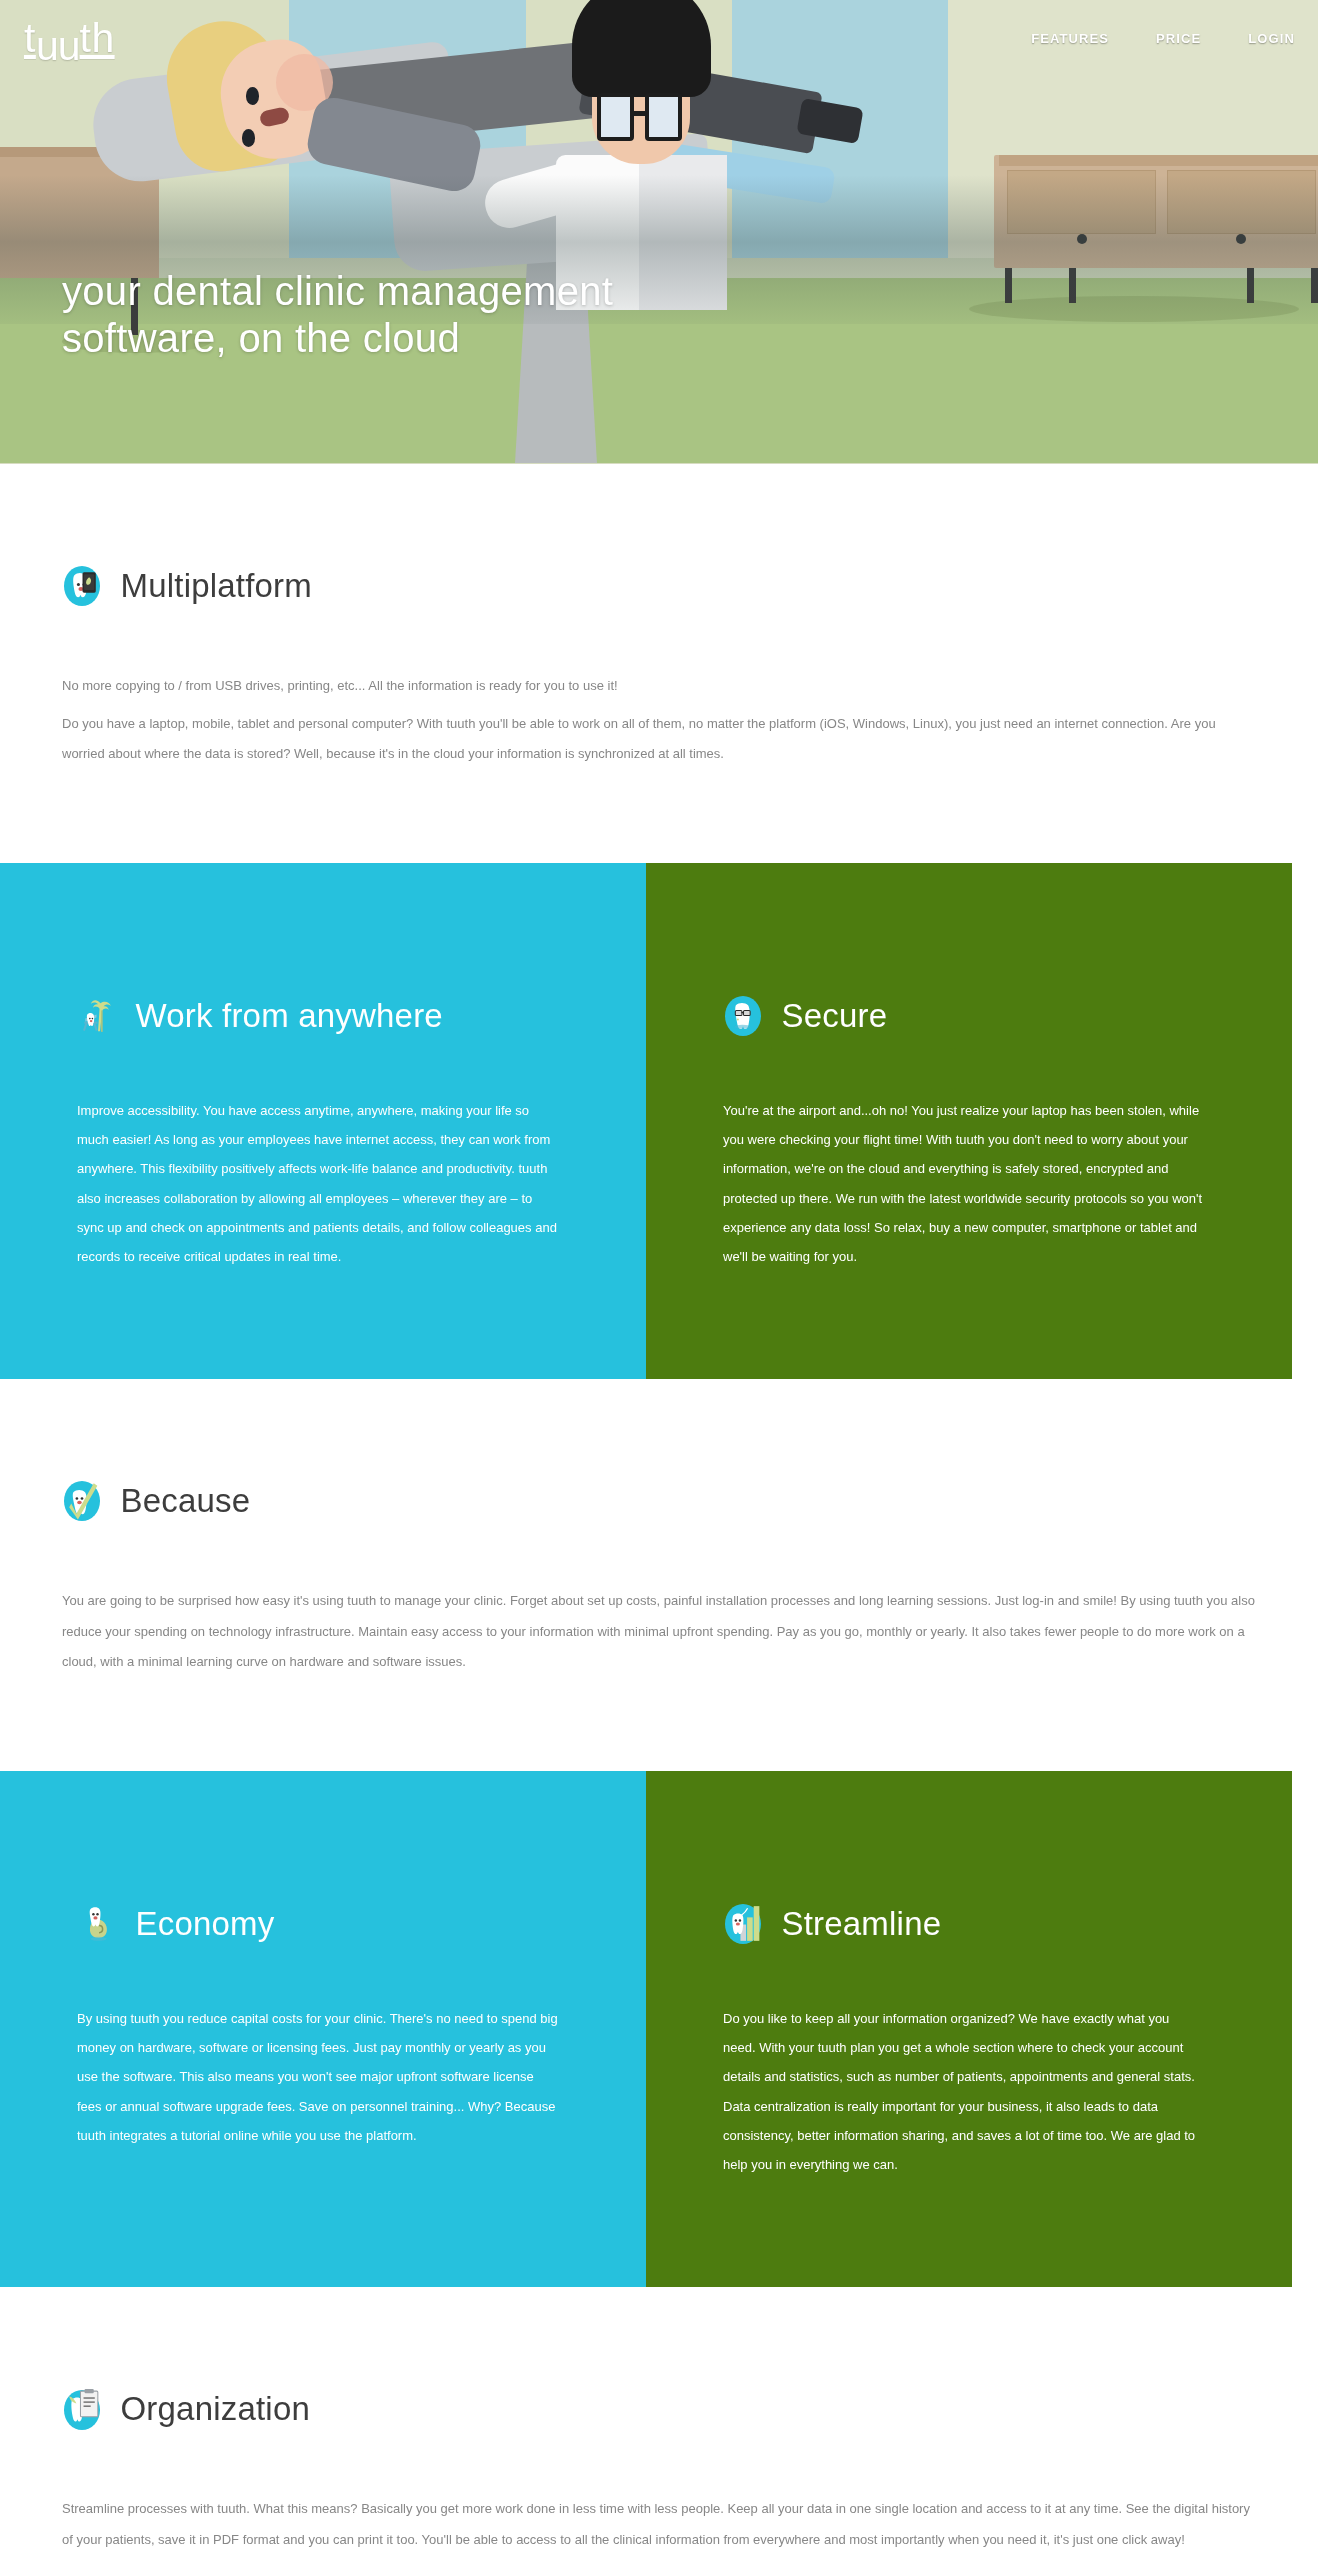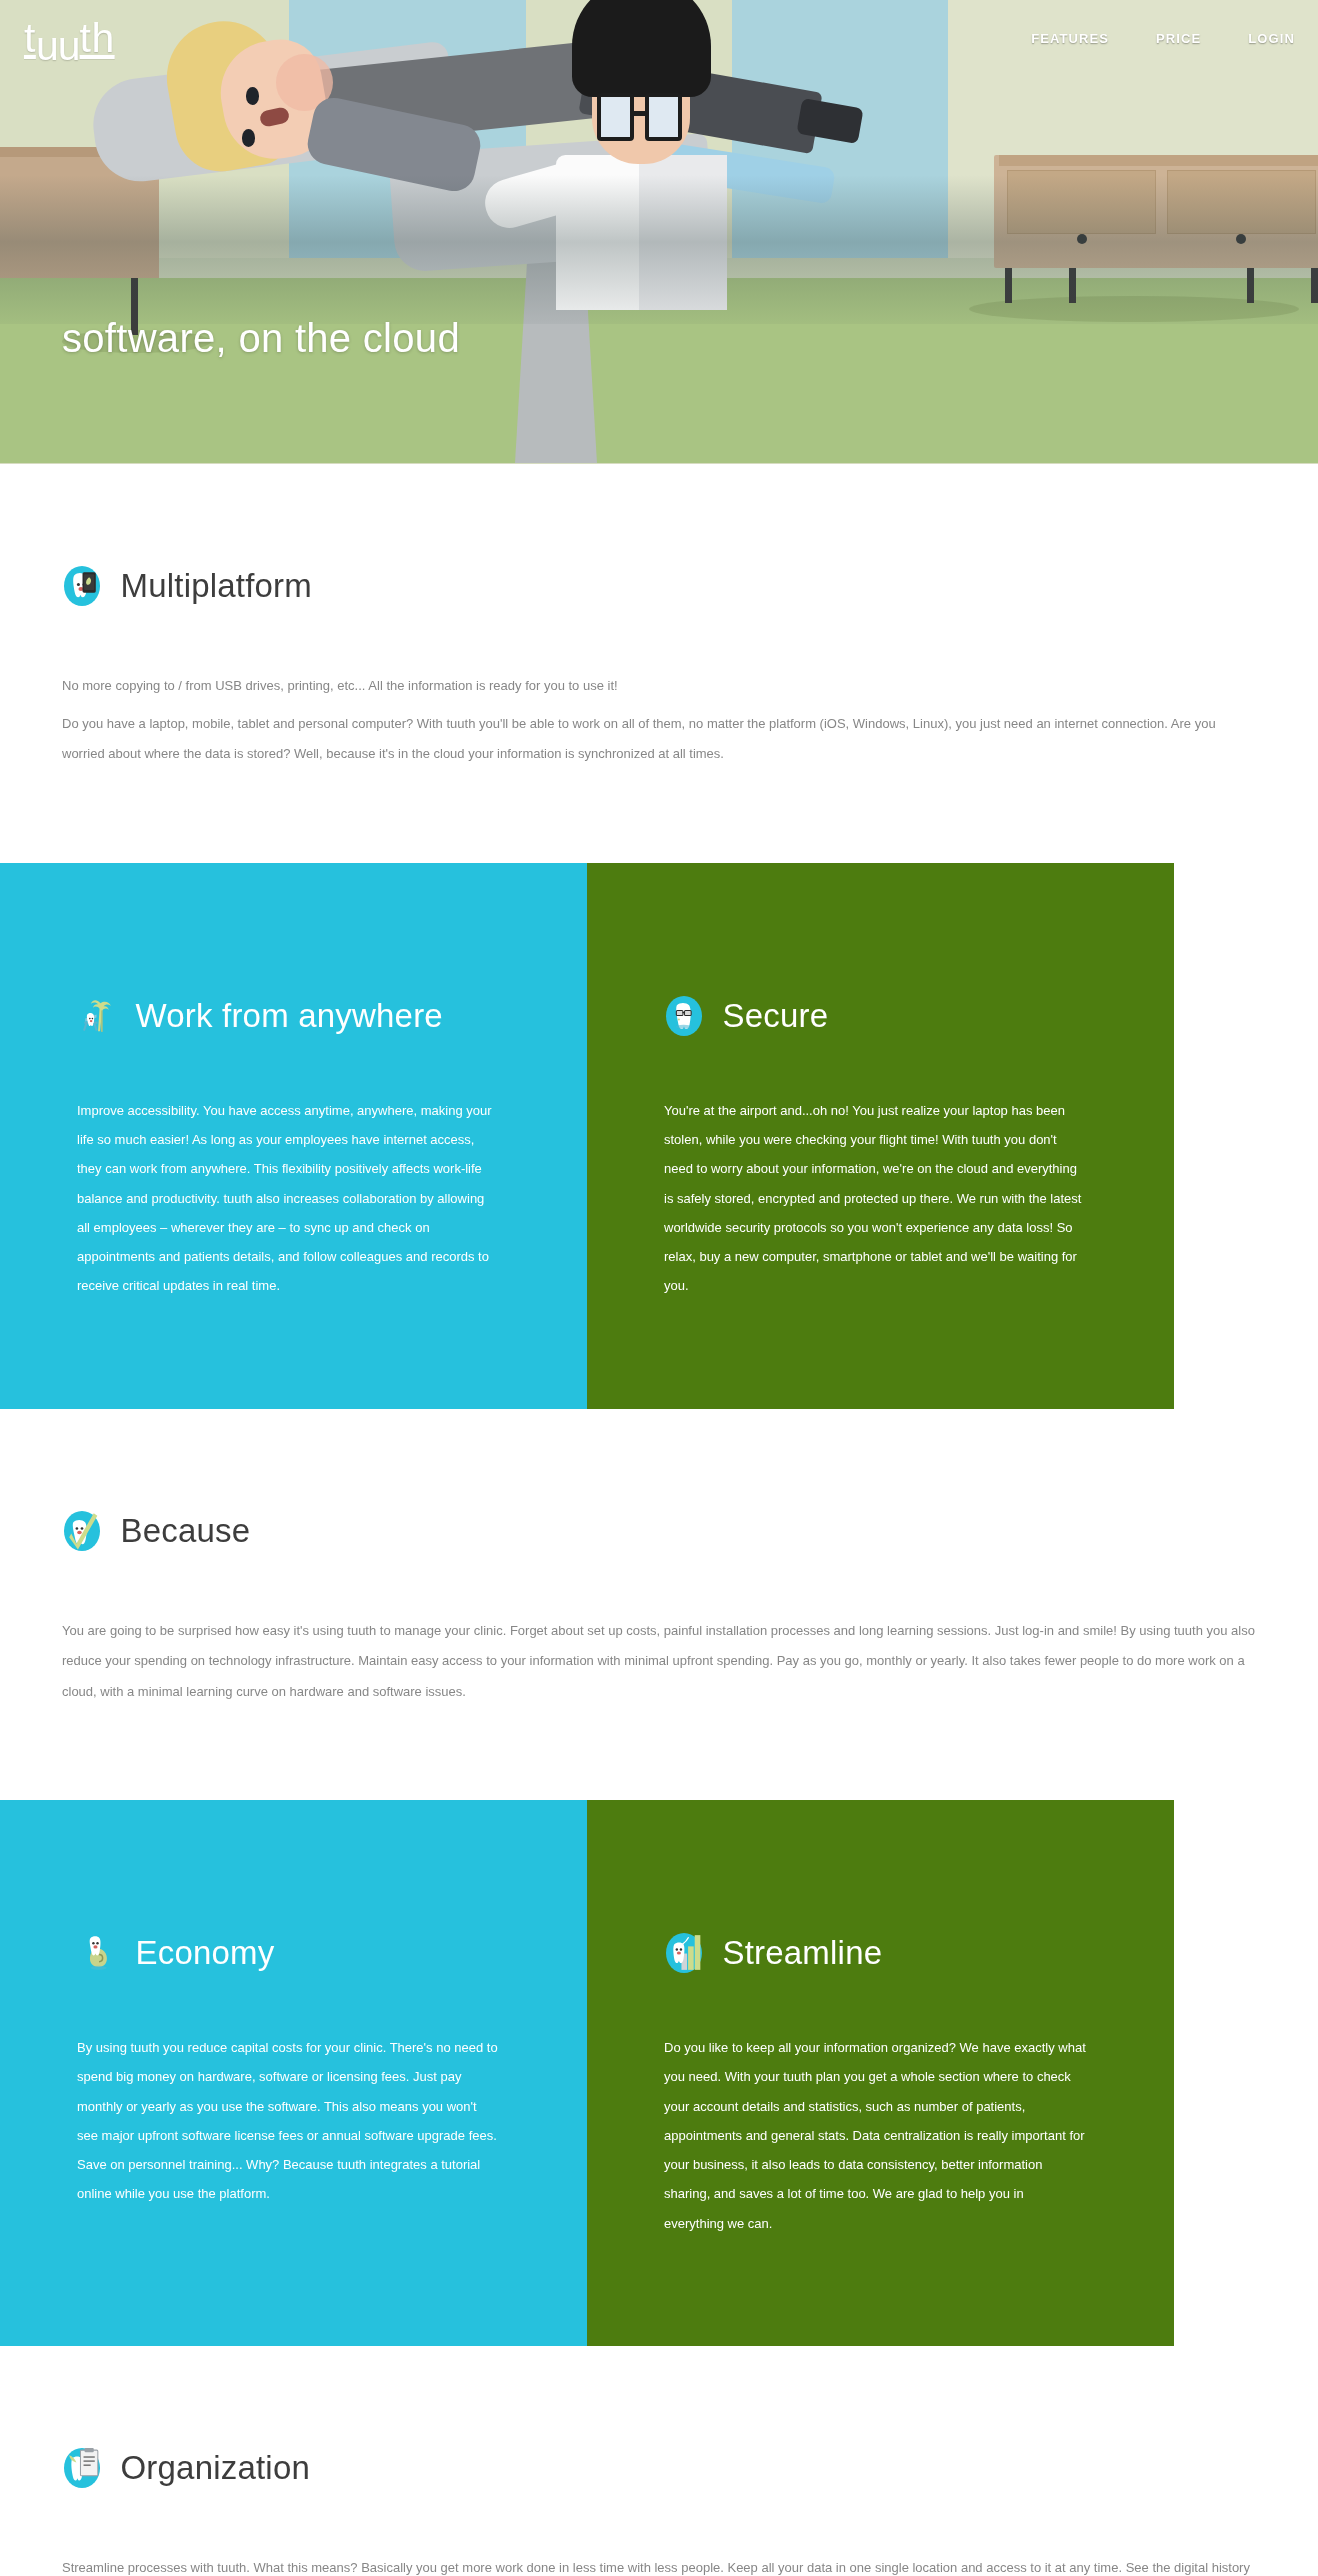--- a/index.html
+++ b/index.html
@@ -98,21 +98,21 @@
     position:absolute;left:62px;top:268px;z-index:20;
     color:#ffffff;
   }
   .hero-copy h1{
     font-weight:300;font-size:40px;line-height:1.17;
     letter-spacing:0.3px;text-shadow:0 1px 3.1px rgba(0,0,0,.22);
   }
 
   
   .full{width:1319px;background:#ffffff;padding:98px 62px 93px 62px;}
-  .split{width:1174px;display:flex;}
+  .split{width:1292px;display:flex;}
   .half{width:659px;padding:129px 88px 108px 77px;}
   .half.cyan{background:#26c1dd;}
   .half.dark{background:#4d7c0f;}
 
   .sec-head{display:flex;align-items:center;gap:18.5px;}
   .sec-head h2{
     font-weight:400;font-size:33px;line-height:1;letter-spacing:0.2px;
     color:#3d3d3d;white-space:nowrap;
   }
   .half h2{color:#ffffff;}
@@ -195,21 +195,21 @@
     <a class="logo" href="#"><span>t</span><span class="teeth">uu</span><span>th</span></a>
     <nav class="nav">
       <a href="#">FEATURES</a>
       <a href="#">PRICE</a>
       <a href="#">LOGIN</a>
     </nav>
   </div>
 
   <div class="hero-copy">
     <h1>
-      <br>
+      <span>your dental clinic management</span><br>
       <span>software, on the cloud</span>
     </h1>
   </div>
 </header>
 
 <section class="full">
   <div class="sec-head">
     <span class="badge">
       <span class="oval"></span>
       <svg viewBox="0 0 78 92">

